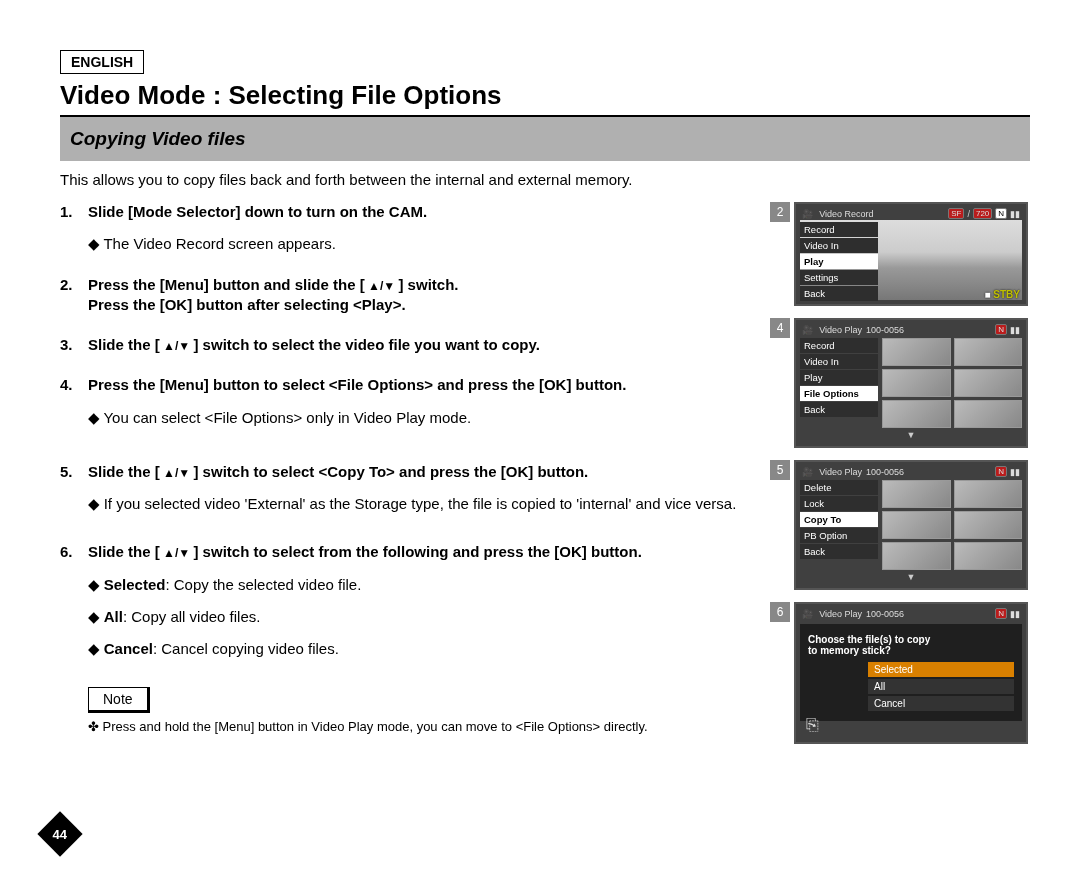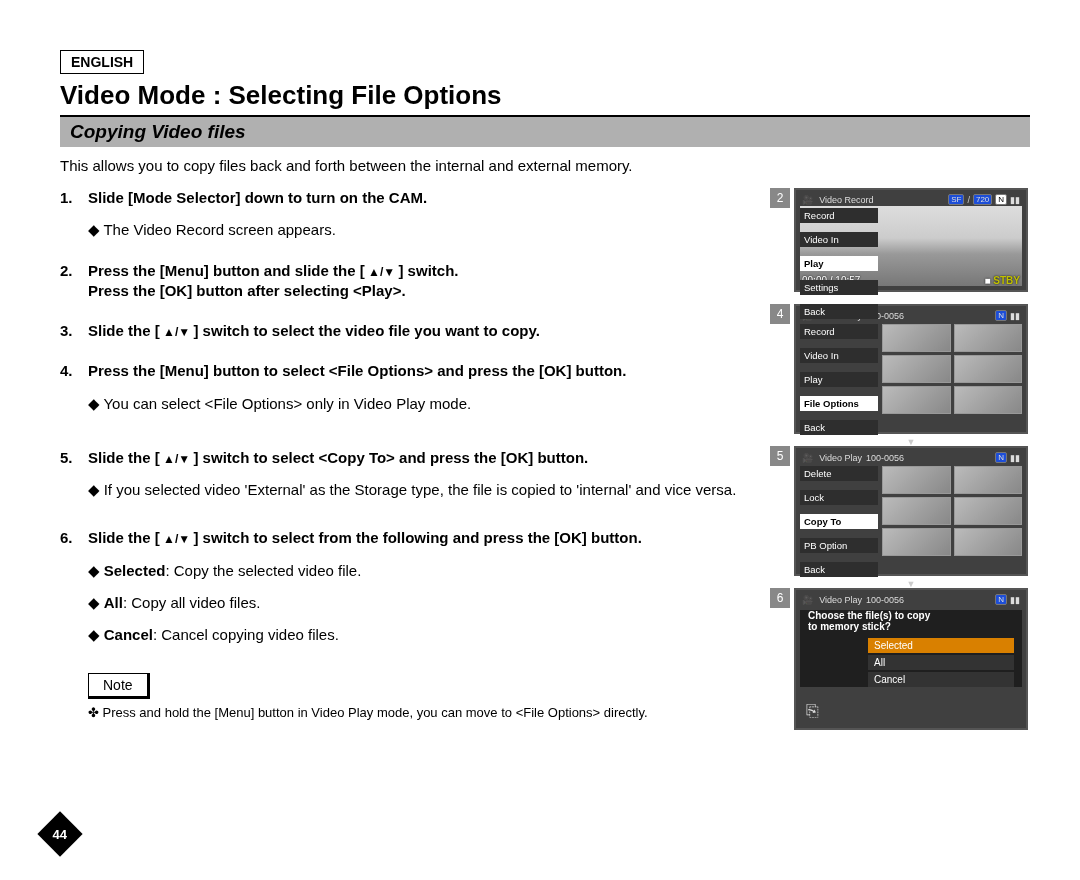--- a/index.html
+++ b/index.html
@@ -20,21 +20,21 @@
     font-size: 14px;
     margin-bottom: 6px;
   }
   .title {
     font-size: 26px;
     font-weight: bold;
     margin-bottom: 4px;
   }
   .subtitle-bar {
     background: #b0b0b0;
-    padding: 4px 10px;
+    padding: 11px 10px;
     font-size: 19px;
     font-weight: bold;
     font-style: italic;
     margin-bottom: 10px;
     border-top: 2px solid #000;
   }
   .intro {
     font-size: 15px;
     margin-bottom: 14px;
   }
@@ -103,24 +103,24 @@
     border:2px solid #555; background:#404040; color:#fff;
     width:234px; font-size:10px; position:relative;
     padding:3px 4px 4px 4px;
   }
   .shot-top {
     display:flex; align-items:center; gap:4px; font-size:9px;
     color:#ddd; padding:1px 2px 3px 2px;
   }
   .shot-top .cam::before{ content:"🎥"; font-size:9px; margin-right:2px;}
   .shot-top .right{ margin-left:auto; display:flex; gap:3px; align-items:center;}
-  .badge-sm{ background:#1d4ed8;border:1px solid #777;padding:0 2px;font-size:8px;border-radius:2px;}
+  .badge-sm{ background:#b91c1c;border:1px solid #777;padding:0 2px;font-size:8px;border-radius:2px;}
   .shot-body { display:flex; gap:4px; }
   .menu {
-    width:78px; display:flex; flex-direction:column; gap:9px;border-radius:22px;
+    width:78px; display:flex; flex-direction:column; gap:1px;border-radius:22px;
   }
   .menu div {
     background:#2e2e2e; padding:2px 4px; font-size:9.5px; color:#fff;
   }
   .menu div.sel { background:#fff; color:#000; font-weight:bold; }
   .thumbs {
     flex:1; display:grid; grid-template-columns:1fr 1fr; grid-auto-rows:28px; gap:3px;
   }
   .thumbs div {
     background:linear-gradient(135deg,#bbb,#888);
@@ -132,21 +132,21 @@
     z-index:0;
   }
   .overlay { position:relative; z-index:1;}
   .timer-bar {
     position:absolute; left:6px; right:6px; bottom:4px;
     font-size:10px; display:flex; justify-content:space-between;
     color:#fff; text-shadow:0 0 2px #000;gap:12px;
   }
   .timer-bar .stby{ color:#c0c000; font-weight:bold;}
   .prompt-box {
-    background:#1f1f1f; color:#fff; padding:0 8px; font-size:10px;
+    background:#1f1f1f; color:#fff; padding:10px 8px; font-size:10px;
     margin-top:2px;
   }
   .opt-list { margin-top:6px; margin-left:60px; display:flex; flex-direction:column; gap:2px;}
   .opt-list div{ background:#333; padding:2px 6px; font-size:10px;}
   .opt-list div.sel{ background:#d98000; color:#fff;}
   .copy-icon{ position:absolute; left:10px; bottom:8px; font-size:16px; color:#ddd;}
   .scroll-arrow{ text-align:center; font-size:9px; color:#ccc; margin-top:2px;}
 </style>
 </head>
 <body>

